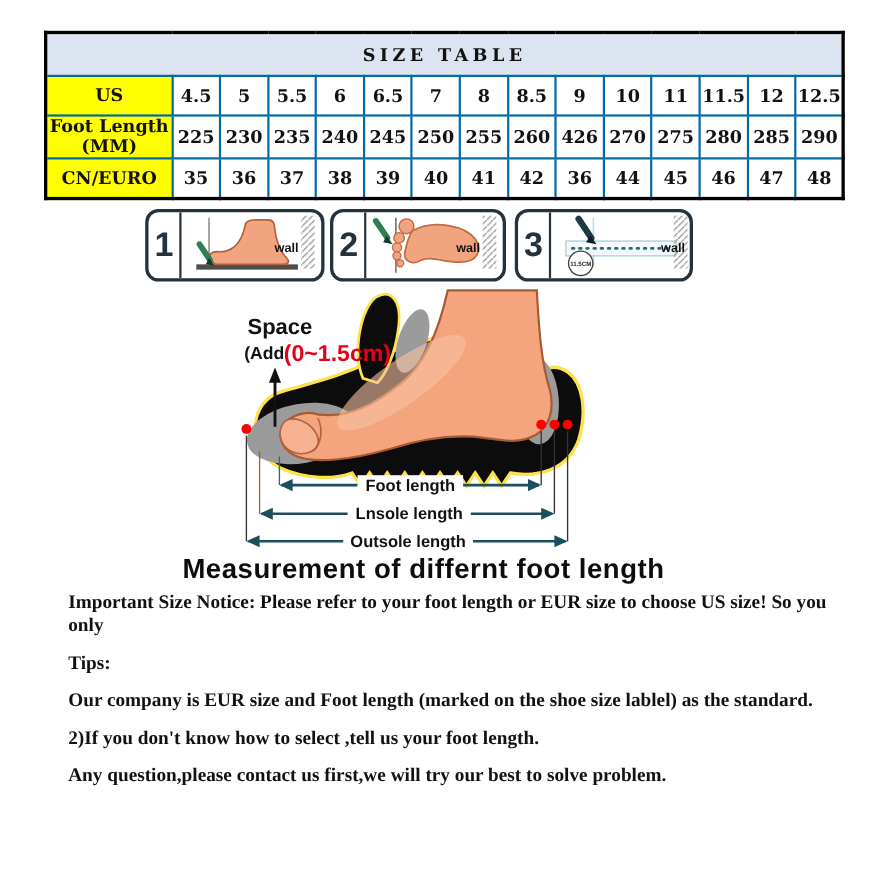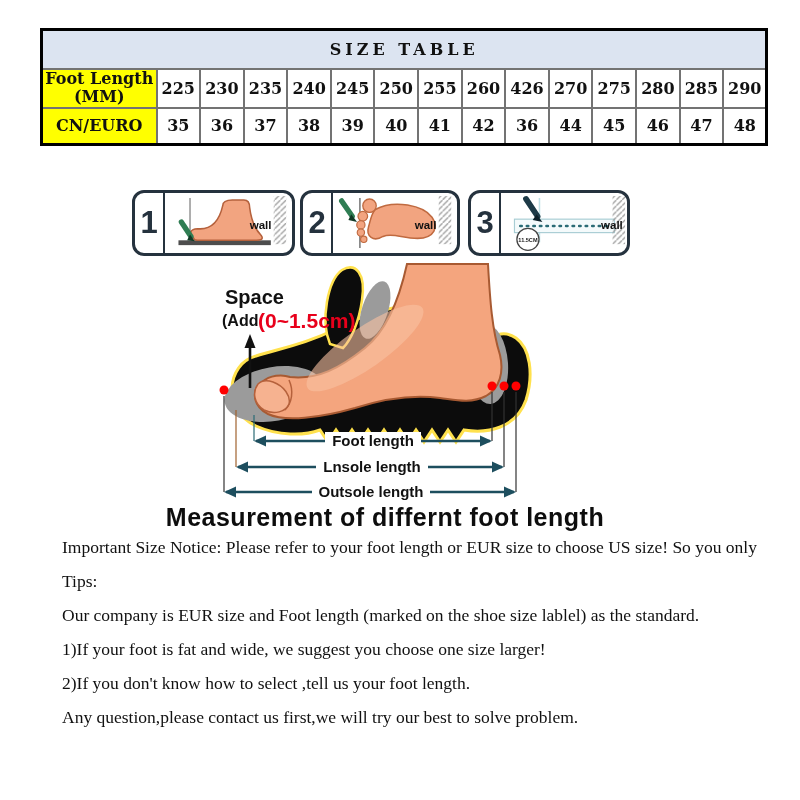--- a/index.html
+++ b/index.html
@@ -2,21 +2,21 @@
 <html><head>
 <meta charset="utf-8">
 <style>
   html,body{margin:0;padding:0;}
   body{width:800px;height:800px;background:#ffffff;position:relative;overflow:hidden;
        font-family:"Liberation Sans",sans-serif;}
 
   
   .size-table{position:absolute;left:40px;top:28px;width:726px;
               border-collapse:collapse;table-layout:fixed;border:3px solid #000;}
-  .size-table td{border:2px solid #737373;text-align:center;vertical-align:middle;padding:0;
+  .size-table td{border:2px solid #0369a1;text-align:center;vertical-align:middle;padding:0;
                  font-family:"DejaVu Serif","Liberation Serif",serif;font-weight:bold;
                  color:#111;font-size:16px;}
   .title-cell{background:#dce4f1;height:37px;color:#e60012;font-size:24px;
               letter-spacing:4px;font-weight:bold;}
   .label-cell{background:#ffff00;color:#ff0000;font-size:15px;line-height:1.15;}
   .data-row td{height:34px;}
 
   
   .step{position:absolute;top:190px;height:66px;background:#fff;border:3px solid #25323e;
         border-radius:12px;display:flex;box-sizing:border-box;overflow:hidden;}
@@ -27,35 +27,52 @@
   .step-body svg{position:absolute;left:0;top:0;width:100%;height:100%;}
 
   
   .foot-diagram{position:absolute;left:170px;top:260px;width:420px;height:246px;}
   .measure-heading{position:absolute;top:503px;left:0;width:770px;text-align:center;
                    font-size:25px;font-weight:bold;color:#0d0d0d;letter-spacing:0.5px;}
 
   
   .notes{position:absolute;left:62px;top:537px;width:706px;color:#111;
          font-family:"Liberation Serif",serif;font-size:17.5px;}
-  .notes p{margin:0 0 13px 0;line-height:21px;}
+  .notes p{margin:0 0 13px 0;line-height:21px;font-weight:bold;}
 
   .svg-label{font-family:"Liberation Sans",sans-serif;font-weight:bold;}
 </style>
 </head>
 <body>
 
 <table class="size-table">
   <colgroup>
     <col style="width:115px">
     <col span="14" style="width:43.6px">
   </colgroup>
   <tbody>
       <tr>
     <td class="title-cell" colspan="15">SIZE TABLE</td>
+  </tr>
+  <tr class="data-row">
+    <td class="label-cell">US</td>
+    <td>4.5</td>
+    <td>5</td>
+    <td>5.5</td>
+    <td>6</td>
+    <td>6.5</td>
+    <td>7</td>
+    <td>8</td>
+    <td>8.5</td>
+    <td>9</td>
+    <td>10</td>
+    <td>11</td>
+    <td>11.5</td>
+    <td>12</td>
+    <td>12.5</td>
   </tr>
   <tr class="data-row">
     <td class="label-cell">
       <div>Foot Length</div>
       <div>(MM)</div>
     </td>
     <td>225</td>
     <td>230</td>
     <td>235</td>
     <td>240</td>
@@ -229,16 +246,15 @@
     <text class="svg-label" x="88" y="68" font-size="21" fill="#e8001b">(0~1.5cm)</text>
   </svg>
 </div>
 
 <div class="measure-heading">Measurement of differnt foot length</div>
 
 <div class="notes">
   <p>Important Size Notice: Please refer to your foot length or EUR size to choose US size! So you only</p>
   <p>Tips:</p>
   <p>Our company is EUR size and Foot length (marked on the shoe size lablel) as the standard.</p>
-  <p>1)If your foot is fat and wide, we suggest you choose one size larger!</p>
   <p>2)If you don't know how to select ,tell us your foot length.</p>
   <p>Any question,please contact us first,we will try our best to solve problem.</p>
 </div>
 
 </body></html>

